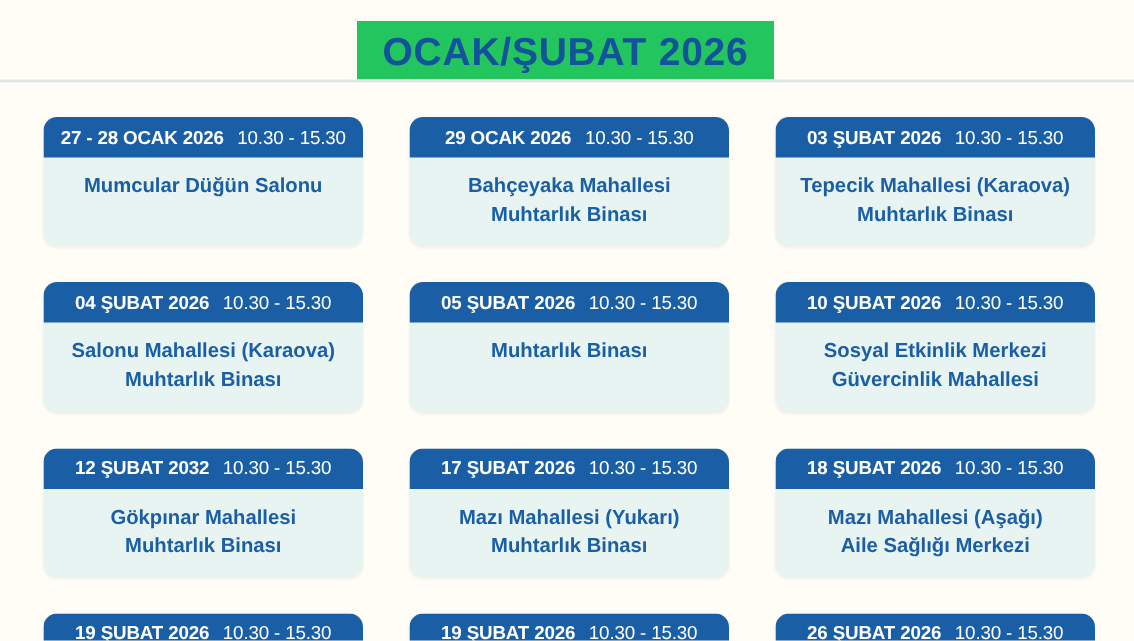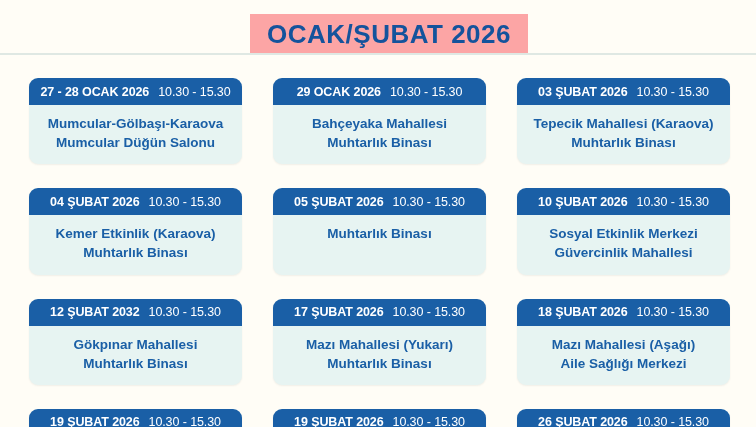--- a/index.html
+++ b/index.html
@@ -22,25 +22,24 @@
     top: 0;
     width: 756px;
     height: 56px;
   }
   .title-band {
     position: absolute;
     left: 238px;
     top: 14px;
     width: 278px;
     height: 39px;
-    background: #fca5a5;
+    background: #22c55e;
     display: flex;
     align-items: center;
     justify-content: center;
-    margin-left: 12px;
   }
   .title-text {
     color: #14539c;
     font-size: 26px;
     font-weight: bold;
     letter-spacing: 0.5px;
     line-height: 1;
     white-space: nowrap;
   }
   .header-rule {
@@ -116,21 +115,20 @@
 </div>
 
 <div class="grid">
 
   <div class="card">
     <div class="card-header">
       <span class="card-date">27 - 28 OCAK 2026</span>
       <span class="card-time">10.30 - 15.30</span>
     </div>
     <div class="card-body">
-      <div class="card-line">Mumcular-Gölbaşı-Karaova</div>
       <div class="card-line">Mumcular Düğün Salonu</div>
     </div>
   </div>
 
   <div class="card">
     <div class="card-header">
       <span class="card-date">29 OCAK 2026</span>
       <span class="card-time">10.30 - 15.30</span>
     </div>
     <div class="card-body">
@@ -149,21 +147,21 @@
       <div class="card-line">Muhtarlık Binası</div>
     </div>
   </div>
 
   <div class="card">
     <div class="card-header">
       <span class="card-date">04 ŞUBAT 2026</span>
       <span class="card-time">10.30 - 15.30</span>
     </div>
     <div class="card-body">
-      <div class="card-line">Kemer Etkinlik (Karaova)</div>
+      <div class="card-line">Salonu Mahallesi (Karaova)</div>
       <div class="card-line">Muhtarlık Binası</div>
     </div>
   </div>
 
   <div class="card">
     <div class="card-header">
       <span class="card-date">05 ŞUBAT 2026</span>
       <span class="card-time">10.30 - 15.30</span>
     </div>
     <div class="card-body">

